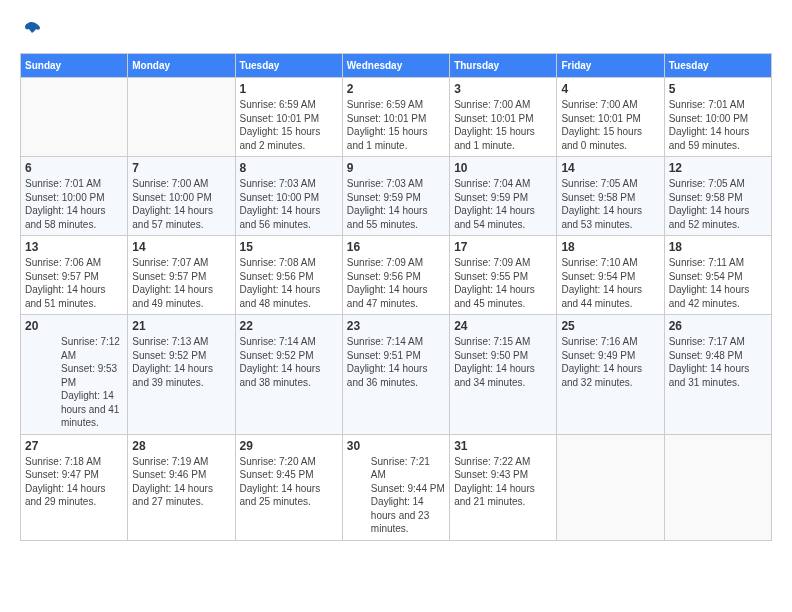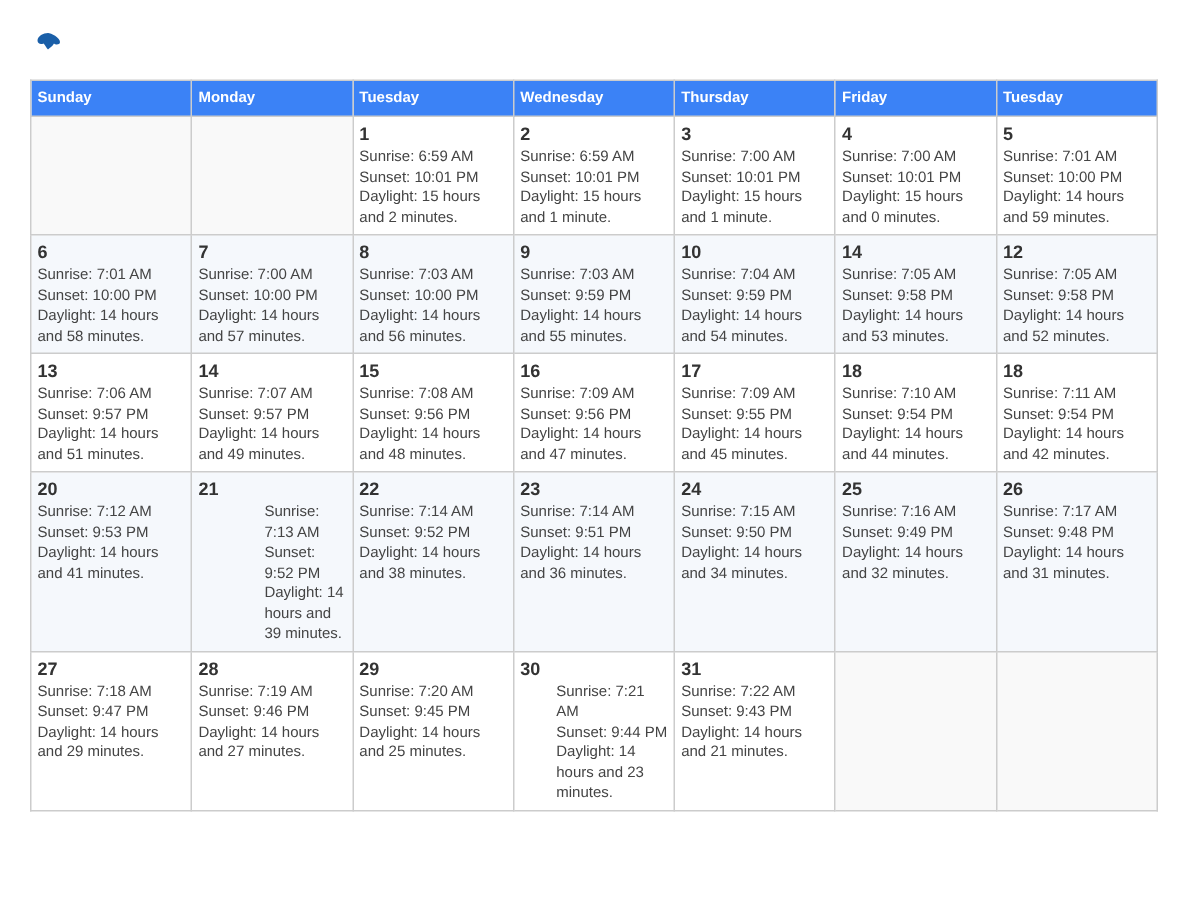--- a/index.html
+++ b/index.html
@@ -241,27 +241,27 @@
         <td>
           <div class="day-number">18</div>
           <div class="day-info" style="white-space: pre-line;">Sunrise: 7:11 AM
 Sunset: 9:54 PM
 Daylight: 14 hours and 42 minutes.</div>
         </td>
       </tr>
       <tr class="row-alt">
         <td>
           <div class="day-number">20</div>
-          <div class="day-info" style="white-space: pre-line;">Sunrise: 7:12 AM
+          <div class="day-info" style="white-space: pre-line; margin-left: 36px;">Sunrise: 7:12 AM
 Sunset: 9:53 PM
 Daylight: 14 hours and 41 minutes.</div>
         </td>
         <td>
           <div class="day-number">21</div>
-          <div class="day-info" style="white-space: pre-line; margin-left: 44px;">Sunrise: 7:13 AM
+          <div class="day-info" style="white-space: pre-line;">Sunrise: 7:13 AM
 Sunset: 9:52 PM
 Daylight: 14 hours and 39 minutes.</div>
         </td>
         <td>
           <div class="day-number">22</div>
           <div class="day-info" style="white-space: pre-line;">Sunrise: 7:14 AM
 Sunset: 9:52 PM
 Daylight: 14 hours and 38 minutes.</div>
         </td>
         <td>

